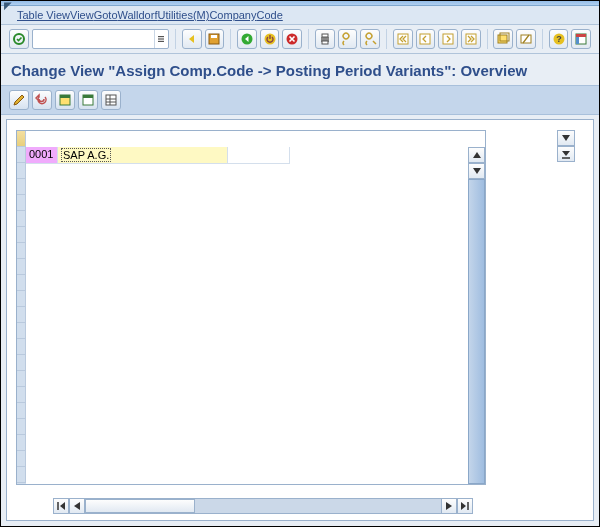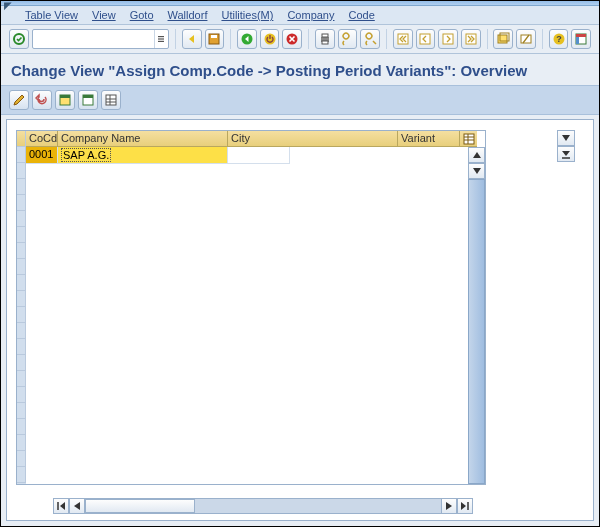--- a/index.html
+++ b/index.html
@@ -1,20 +1,20 @@
 <!DOCTYPE html>
 <html><head>
 <meta charset="utf-8">
 <style>
   * { box-sizing: border-box; margin: 0; padding: 0; }
   body { font-family: Tahoma, Arial, sans-serif; font-size: 11px; background: #fff; }
   .window { width: 600px; height: 527px; border: 1px solid #000; background: #e8eef5; position: relative; overflow: hidden; }
   .titlebar-strip { height: 5px; background: linear-gradient(#93bde8,#b0cfee); border-bottom: 1px solid #7fa8cf; position: relative; }
   .titlebar-strip .corner { position: absolute; left: 3px; top: -1px; font-size: 10px; color: #3a5a7a; }
-  .menubar { display: flex; gap: 14px; padding: 3px 10px 3px 24px; background: #dce7f3; border-bottom: 1px solid #b0c4da; }
+  .menubar { display: flex; gap: 0; padding: 3px 10px 3px 16px; background: #dce7f3; border-bottom: 1px solid #b0c4da; }
   .menubar .menu-item { color: #2f4f8b; text-decoration: underline; cursor: default; }
   .toolbar { display: flex; align-items: center; gap: 3px; padding: 4px 8px; background: #e8eef5; border-bottom: 1px solid #b0c4da; }
   .tb-btn { width: 20px; height: 20px; border: 1px solid #9ab1cc; border-radius: 3px; background: linear-gradient(#fdfdfd,#e1e9f2); display: flex; align-items: center; justify-content: center; }
   .tb-btn svg { width: 14px; height: 14px; }
   .cmd-input { width: 140px; height: 20px; border: 1px solid #9ab1cc; background: #fff; display: flex; align-items: center; justify-content: flex-end; border-radius: 2px;}
   .cmd-input .dd { width: 14px; height: 18px; border-left: 1px solid #c9d6e5; display:flex; align-items:center; justify-content:center;}
   .sep { width: 1px; height: 20px; background: #c2d2e4; margin: 0 3px; }
   .page-title { font-size: 15px; font-weight: bold; color: #2f4f8b; padding: 8px 10px 6px 10px; background: #e8eef5; }
   .apptoolbar { display: flex; gap: 3px; padding: 4px 8px; background: #c4d6eb; border-top: 1px solid #a8c0db; border-bottom: 1px solid #a8c0db; }
   .apptoolbar .tb-btn { background: linear-gradient(#fdfdfd,#d6e2f0); }
@@ -29,22 +29,22 @@
   .ghcell { background: linear-gradient(#f4dfa0,#e8cf7c); border-right:1px solid #b9a75f; border-bottom:1px solid #b9a75f; padding: 1px 3px; color:#333; white-space:nowrap; overflow:hidden;}
   .col-cocd { width: 32px; }
   .col-name { width: 170px; }
   .col-city { width: 170px; }
   .col-var  { width: 62px; }
   .col-cfg  { width: 17px; background: linear-gradient(#f4dfa0,#e8cf7c); display:flex; align-items:center; justify-content:center; border-bottom:1px solid #b9a75f;}
   
   .gbody { position:absolute; left:9px; top:16px; right:17px; bottom:0; }
   .grow { display:flex; height:17px; }
   .gcell2 { border-right:1px solid #d4dfec; border-bottom:1px solid #d4dfec; padding:1px 3px; overflow:hidden; white-space:nowrap; }
-  .grow .col-cocd { background:#eab308; }
-  .grow .highlight { background:#fde047; }
+  .grow .col-cocd { background:#f0abfc; }
+  .grow .highlight { background:#fef9c3; }
   .sel-box { border:1px dotted #555; padding:0 1px; display:inline-block; }
   
   .vscroll { position:absolute; right:0; top:16px; width:17px; bottom:0; background:#d1deed; display:flex; flex-direction:column; }
   .vscroll .sbtn { height:16px; border:1px solid #9ab1cc; background:linear-gradient(#fdfdfd,#e1e9f2); display:flex; align-items:center; justify-content:center; }
   .vscroll .track { flex:1; background:#cbd8e8; }
   .vscroll .thumb { background:linear-gradient(90deg,#c3d5ea,#9fbde0); border:1px solid #8aa7c8; }
   
   .vnav { position:absolute; right:18px; top:10px; width:18px; display:flex; flex-direction:column; gap:0;}
   .vnav .navbtn { width:18px; height:16px; border:1px solid #9ab1cc; background:linear-gradient(#fdfdfd,#e1e9f2); display:flex; align-items:center; justify-content:center;}
   .vnav-bottom { position:absolute; right:18px; bottom:28px; width:18px; }
@@ -252,34 +252,20 @@
         <div class="gcell"></div>
         <div class="gcell"></div>
         <div class="gcell"></div>
         <div class="gcell"></div>
         <div class="gcell"></div>
         <div class="gcell"></div>
         <div class="gcell"></div>
         <div class="gcell"></div>
       </div>
 
-      <div class="ghead-row">
-        <div class="ghcell col-cocd">CoCd</div>
-        <div class="ghcell col-name">Company Name</div>
-        <div class="ghcell col-city">City</div>
-        <div class="ghcell col-var">Variant</div>
-        <div class="col-cfg">
-          <svg width="12" height="12" viewBox="0 0 12 12">
-              <rect x="1" y="1" width="10" height="10" fill="#fff" stroke="#7a5a10"></rect>
-              <line x1="1" y1="4" x2="11" y2="4" stroke="#7a5a10"></line>
-              <line x1="1" y1="7" x2="11" y2="7" stroke="#7a5a10"></line>
-              <line x1="5" y1="1" x2="5" y2="11" stroke="#7a5a10"></line>
-            </svg>
-        </div>
-      </div>
 
       <div class="gbody">
         <div class="grow">
           <div class="gcell2 col-cocd">0001</div>
           <div class="gcell2 col-name highlight"><span class="sel-box">SAP A.G.</span></div>
           <div class="gcell2 col-var"></div>
         </div>
       </div>
 
       <div class="vscroll">

